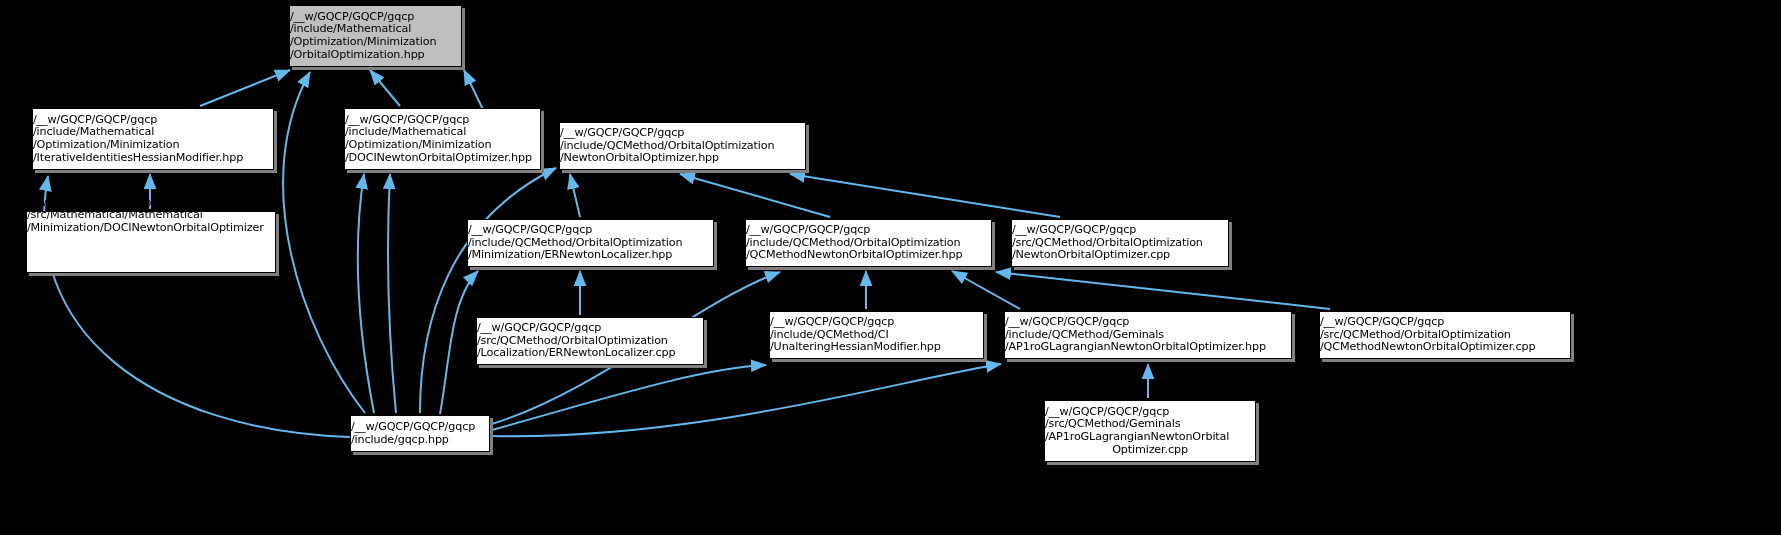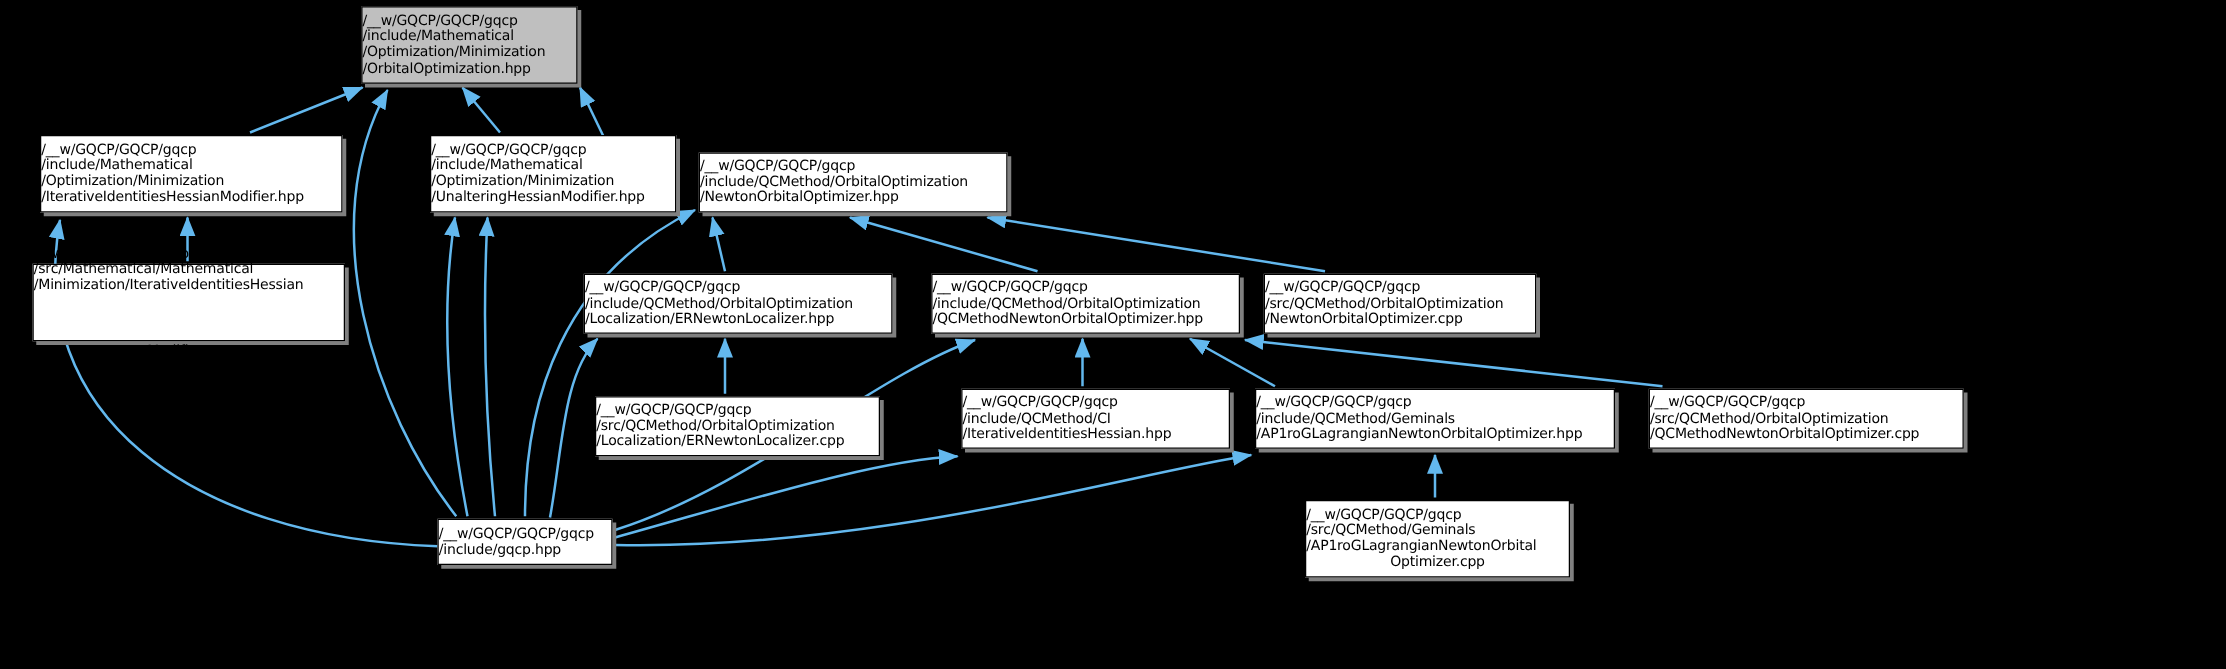--- a/index.html
+++ b/index.html
@@ -69,41 +69,41 @@
     <div class="node lefty" style="left: 32px; top: 108px; width: 242px; height: 62px; font-size: 11.2px;">
       <span class="ln">/__w/GQCP/GQCP/gqcp</span>
       <span class="ln">/include/Mathematical</span>
       <span class="ln">/Optimization/Minimization</span>
       <span class="ln">/IterativeIdentitiesHessianModifier.hpp</span>
     </div>
     <div class="shadow" style="left: 29px; top: 214px; width: 250px; height: 62px;"></div>
     <div class="node lefty" style="left: 26px; top: 211px; width: 250px; height: 62px; font-size: 11.2px;">
       <span class="ln">/__w/GQCP/GQCP/gqcp</span>
       <span class="ln">/src/Mathematical/Mathematical</span>
-      <span class="ln">/Minimization/IterativeIdentitiesHessian</span>
+      <span class="ln">/Minimization/DOCINewtonOrbitalOptimizer</span>
       <span class="ln" style="text-align: center; margin-top: 40px;">Modifier.cpp</span>
     </div>
     <div class="shadow" style="left: 347px; top: 111px; width: 197px; height: 62px;"></div>
     <div class="node lefty" style="left: 344px; top: 108px; width: 197px; height: 62px; font-size: 11.2px;">
       <span class="ln">/__w/GQCP/GQCP/gqcp</span>
       <span class="ln">/include/Mathematical</span>
       <span class="ln">/Optimization/Minimization</span>
-      <span class="ln">/UnalteringHessianModifier.hpp</span>
+      <span class="ln">/DOCINewtonOrbitalOptimizer.hpp</span>
     </div>
     <div class="shadow" style="left: 562px; top: 125px; width: 247px; height: 48px;"></div>
     <div class="node lefty" style="left: 559px; top: 122px; width: 247px; height: 48px; font-size: 11.2px;">
       <span class="ln">/__w/GQCP/GQCP/gqcp</span>
       <span class="ln">/include/QCMethod/OrbitalOptimization</span>
       <span class="ln">/NewtonOrbitalOptimizer.hpp</span>
     </div>
     <div class="shadow" style="left: 470px; top: 222px; width: 247px; height: 48px;"></div>
     <div class="node lefty" style="left: 467px; top: 219px; width: 247px; height: 48px; font-size: 11.2px;">
       <span class="ln">/__w/GQCP/GQCP/gqcp</span>
       <span class="ln">/include/QCMethod/OrbitalOptimization</span>
-      <span class="ln">/Localization/ERNewtonLocalizer.hpp</span>
+      <span class="ln">/Minimization/ERNewtonLocalizer.hpp</span>
     </div>
     <div class="shadow" style="left: 748px; top: 222px; width: 247px; height: 48px;"></div>
     <div class="node lefty" style="left: 745px; top: 219px; width: 247px; height: 48px; font-size: 11.2px;">
       <span class="ln">/__w/GQCP/GQCP/gqcp</span>
       <span class="ln">/include/QCMethod/OrbitalOptimization</span>
       <span class="ln">/QCMethodNewtonOrbitalOptimizer.hpp</span>
     </div>
     <div class="shadow" style="left: 1014px; top: 222px; width: 218px; height: 48px;"></div>
     <div class="node lefty" style="left: 1011px; top: 219px; width: 218px; height: 48px; font-size: 11.2px;">
       <span class="ln">/__w/GQCP/GQCP/gqcp</span>
@@ -113,21 +113,21 @@
     <div class="shadow" style="left: 479px; top: 320px; width: 228px; height: 48px;"></div>
     <div class="node lefty" style="left: 476px; top: 317px; width: 228px; height: 48px; font-size: 11.2px;">
       <span class="ln">/__w/GQCP/GQCP/gqcp</span>
       <span class="ln">/src/QCMethod/OrbitalOptimization</span>
       <span class="ln">/Localization/ERNewtonLocalizer.cpp</span>
     </div>
     <div class="shadow" style="left: 772px; top: 314px; width: 215px; height: 48px;"></div>
     <div class="node lefty" style="left: 769px; top: 311px; width: 215px; height: 48px; font-size: 11.2px;">
       <span class="ln">/__w/GQCP/GQCP/gqcp</span>
       <span class="ln">/include/QCMethod/CI</span>
-      <span class="ln">/IterativeIdentitiesHessian.hpp</span>
+      <span class="ln">/UnalteringHessianModifier.hpp</span>
     </div>
     <div class="shadow" style="left: 1007px; top: 314px; width: 288px; height: 48px;"></div>
     <div class="node lefty" style="left: 1004px; top: 311px; width: 288px; height: 48px; font-size: 11.2px;">
       <span class="ln">/__w/GQCP/GQCP/gqcp</span>
       <span class="ln">/include/QCMethod/Geminals</span>
       <span class="ln">/AP1roGLagrangianNewtonOrbitalOptimizer.hpp</span>
     </div>
     <div class="shadow" style="left: 1322px; top: 314px; width: 252px; height: 48px;"></div>
     <div class="node lefty" style="left: 1319px; top: 311px; width: 252px; height: 48px; font-size: 11.2px;">
       <span class="ln">/__w/GQCP/GQCP/gqcp</span>

